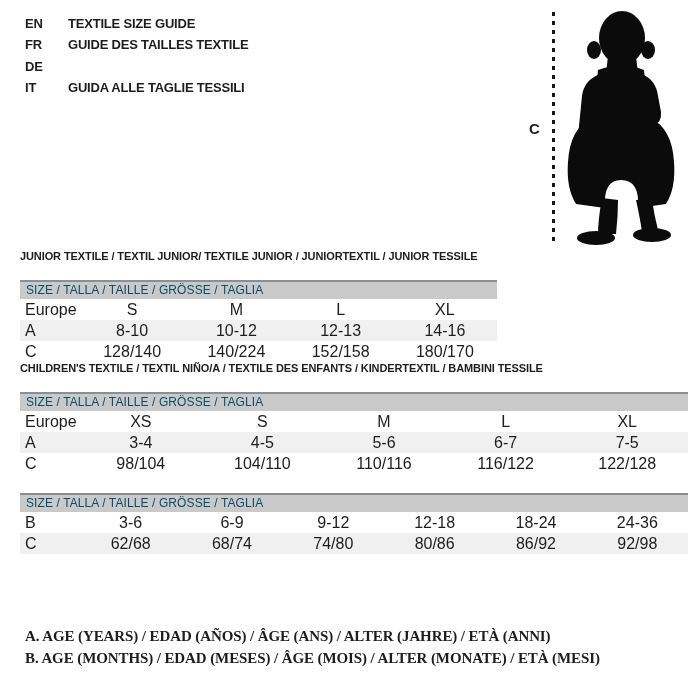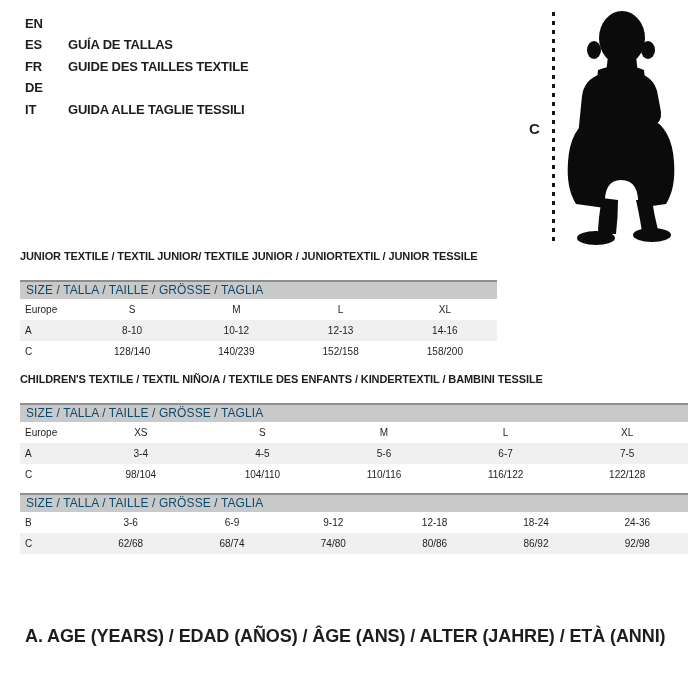--- a/index.html
+++ b/index.html
@@ -18,55 +18,52 @@
   .c-label { position:absolute; left:529px; top:120px; font-weight:bold; font-size:15px; }
   .dotted-line {
     position:absolute; left:552px; top:12px; width:3px; height:231px;
     background:repeating-linear-gradient(to bottom,#161616 0 4px,transparent 4px 9px);
   }
   .toddler-svg { position:absolute; left:548px; top:4px; }
 
   
   .section { position:absolute; left:20px; }
   .s1 { top:249px; }
-  .s2 { top:372px; }
+  .s2 { top:361px; }
   .s3 { top:493px; }
   .section-title { font-weight:bold; font-size:11px; line-height:15px; margin-bottom:16px; letter-spacing:-0.1px; white-space:nowrap; }
   .section-title span { display:block; }
   .s3 .section-title { line-height:22px; margin-bottom:6px; }
 
   .size-bar {
     box-sizing:border-box; height:19px; background:#c9c9c9; border-top:2px solid #8e8e8e;
     font-size:12px; line-height:16px; padding-left:6px; color:#0c4a6e; letter-spacing:0.1px;
   }
   .w-junior { width:477px; }
   .w-full  { width:668px; }
 
   table.size-table { border-collapse:collapse; table-layout:fixed; }
-  table.size-table td { height:21px; padding:0; font-size:10px; text-align:center; color:#1d1d1b; }
+  table.size-table td { height:21px; padding:0; font-size:16px; text-align:center; color:#1d1d1b; }
   table.size-table td.lbl { text-align:left; padding-left:5px; }
   table.size-table tr:nth-child(even) { background:#f0f0f0; }
   col.lblcol { width:60px; }
 
   
-  .footnotes { position:absolute; left:25px; top:626px; font-weight:bold; font-size:18px; line-height:21.8px; letter-spacing:-0.1px; }
+  .footnotes { position:absolute; left:25px; top:626px; font-weight:bold; font-size:15px; line-height:21.8px; letter-spacing:-0.1px;font-family:Liberation Serif, serif; }
   .footnotes div { white-space:nowrap; }
 </style>
 </head>
 <body>
 
 <div class="page">
 
   <div class="lang-list">
     <div class="lang-row">
       <span class="lang-code">EN</span>
-    </div>
-    <div class="lang-row">
-      <span class="lang-code">ES</span>
-      <span class="lang-text">GUÍA DE TALLAS</span>
+      <span class="lang-text">TEXTILE SIZE GUIDE</span>
     </div>
     <div class="lang-row">
       <span class="lang-code">FR</span>
       <span class="lang-text">GUIDE DES TAILLES TEXTILE</span>
     </div>
     <div class="lang-row">
       <span class="lang-code">DE</span>
     </div>
     <div class="lang-row">
       <span class="lang-code">IT</span>
@@ -117,23 +114,23 @@
         <tr>
           <td class="lbl">A</td>
           <td>8-10</td>
           <td>10-12</td>
           <td>12-13</td>
           <td>14-16</td>
         </tr>
         <tr>
           <td class="lbl">C</td>
           <td>128/140</td>
-          <td>140/239</td>
+          <td>140/224</td>
           <td>152/158</td>
-          <td>158/200</td>
+          <td>180/170</td>
         </tr>
       </tbody>
     </table>
   </div>
 
   <div class="section s2">
     <div class="section-title">
       <span>CHILDREN'S TEXTILE / TEXTIL NIÑO/A / TEXTILE DES ENFANTS / KINDERTEXTIL / BAMBINI TESSILE</span>
     </div>
     <div class="size-bar w-full">SIZE / TALLA / TAILLE / GRÖSSE / TAGLIA</div>
@@ -205,15 +202,16 @@
           <td>80/86</td>
           <td>86/92</td>
           <td>92/98</td>
         </tr>
       </tbody>
     </table>
   </div>
 
   <div class="footnotes">
     <div>A. AGE (YEARS) / EDAD (AÑOS) / ÂGE (ANS) / ALTER (JAHRE) / ETÀ (ANNI)</div>
+    <div>B. AGE (MONTHS) / EDAD (MESES) / ÂGE (MOIS) / ALTER (MONATE) / ETÀ (MESI)</div>
   </div>
 
 </div>
 
 </body></html>

